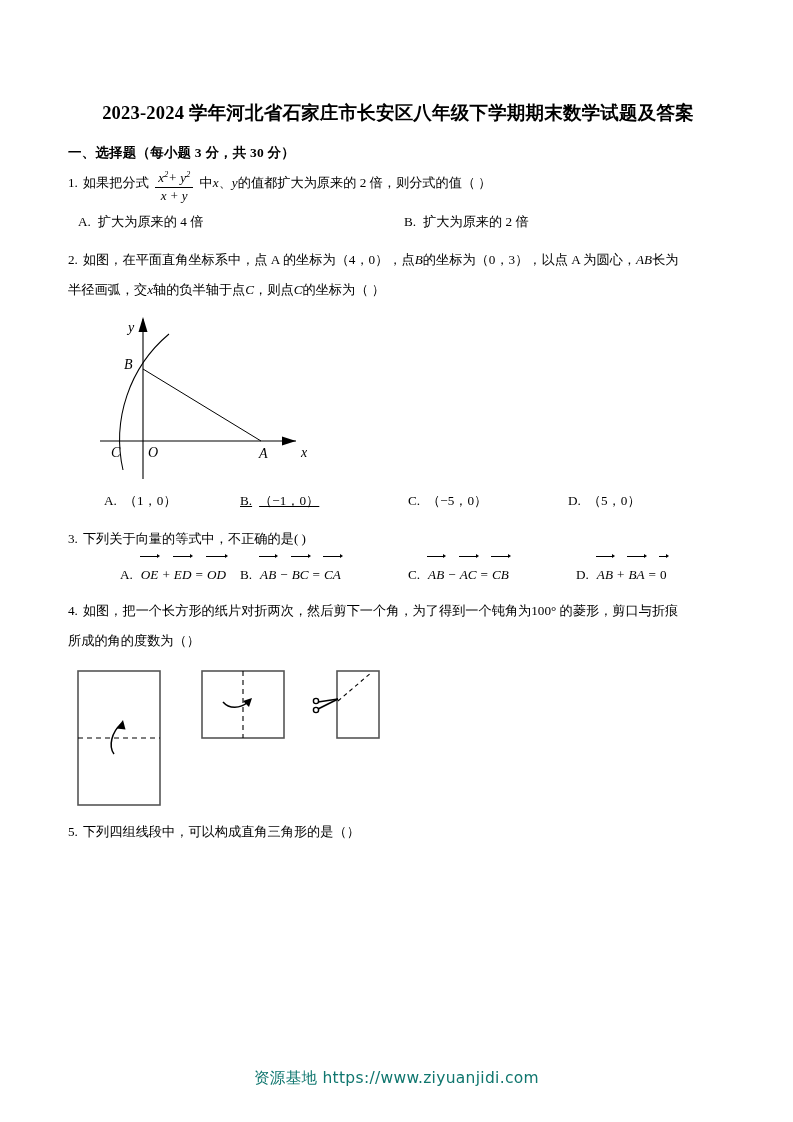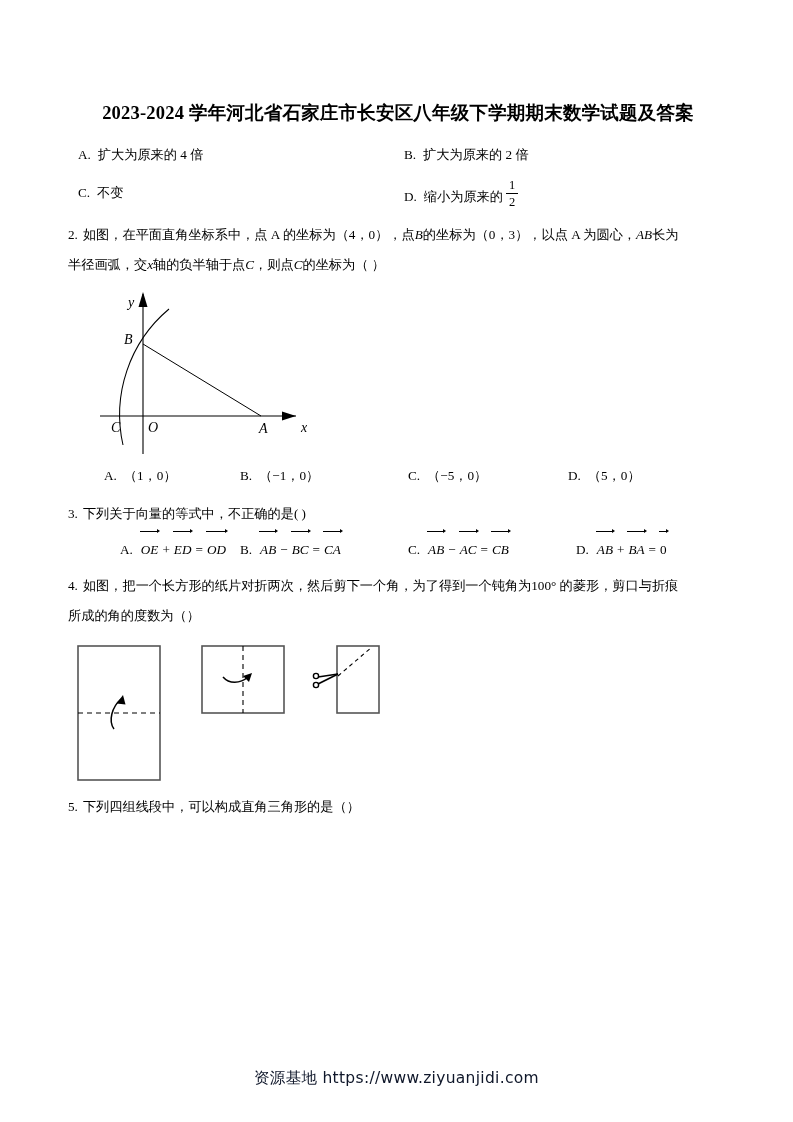--- a/index.html
+++ b/index.html
@@ -79,21 +79,21 @@
     position: absolute;
     top: 0;
     white-space: nowrap;
   }
   .opt .lab { margin-right: 7px; }
   .col-a { left: 10px; }
   .col-b { left: 336px; }
 
   
   .c4-a { left: 4px; margin-left: 32px; }
-  .c4-b { left: 172px; }
+  .c4-b { left: 172px; text-decoration: underline; }
   .c4-c { left: 340px; }
   .c4-d { left: 500px; }
 
   .c4v-a { left: 4px; margin-left: 48px; }
   .c4v-b { left: 172px; }
   .c4v-c { left: 340px; }
   .c4v-d { left: 508px; }
 
   
   .mi {
@@ -200,50 +200,51 @@
   }
 
   
   .footer {
     position: absolute;
     left: 0;
     top: 1068px;
     width: 793px;
     text-align: center;
     font-size: 15.5px;
-    color: #0f172a;
+    color: #0f766e;
     font-family: "DejaVu Sans", "Liberation Sans", sans-serif;
     letter-spacing: 0.3px;
   }
 </style>
 </head>
 <body>
 
 <div class="page">
   <div class="content">
 
     <h1 class="doc-title">2023-2024 学年河北省石家庄市长安区八年级下学期期末数学试题及答案</h1>
 
-
+    <div class="section-head">一、选择题（每小题 3 分，共 30 分）</div>
+
+    <div class="q">
+      <span class="num">1.</span><span>如果把分式</span>
+      <span class="frac big">
+        <span class="nu"><span class="mi">x</span><sup class="ex">2</sup><span class="mi">+ y</span><sup class="ex">2</sup></span>
+        <span class="de mi">x + y</span>
+      </span>
+      <span>中</span><span class="mi">x</span><span>、</span><span class="mi">y</span><span>的值都扩大为原来的 2 倍，则分式的值（      ）</span>
+    </div>
 
     <div class="opts">
       <div class="row">
         <span class="opt col-a">
           <span class="lab">A.</span><span>扩大为原来的 4 倍</span>
         </span>
         <span class="opt col-b">
           <span class="lab">B.</span><span>扩大为原来的 2 倍</span>
-        </span>
-      </div>
-      <div class="row tall">
-        <span class="opt col-a">
-          <span class="lab">C.</span><span>不变</span>
-        </span>
-        <span class="opt col-b">
-          <span class="lab">D.</span><span>缩小为原来的</span><span class="frac small"><span class="nu">1</span><span class="de">2</span></span>
         </span>
       </div>
     </div>
 
     <div class="q">
       <span class="num">2.</span><span>如图，在平面直角坐标系中，点 A 的坐标为（4，0），点</span><span class="mi">B</span><span>的坐标为（0，3），以点 A 为圆心，</span><span class="mi">AB</span><span>长为</span>
     </div>
     <div class="indent-line">
       <span>半径画弧，交</span><span class="mi">x</span><span>轴的负半轴于点</span><span class="mi">C</span><span>，则点</span><span class="mi">C</span><span>的坐标为（      ）</span>
     </div>

